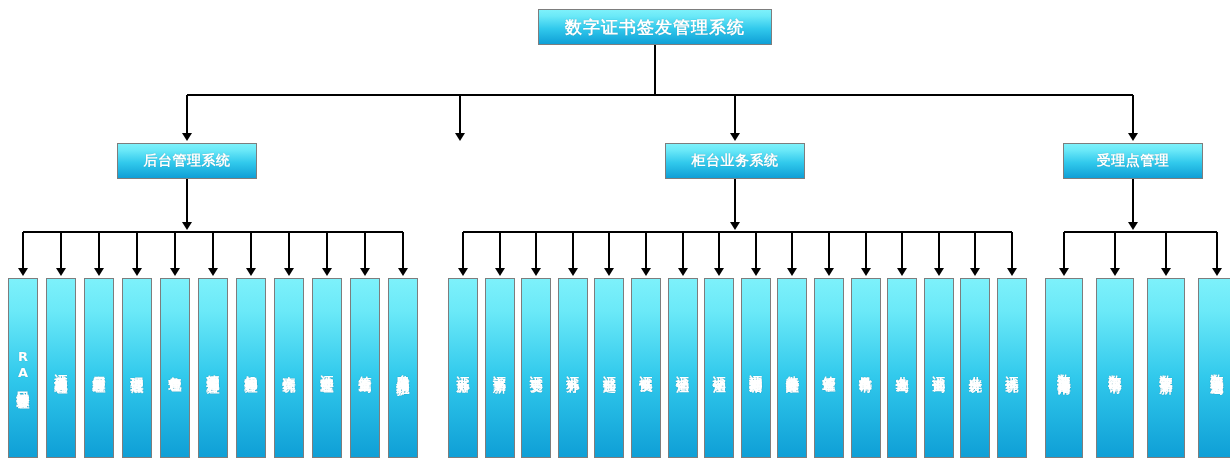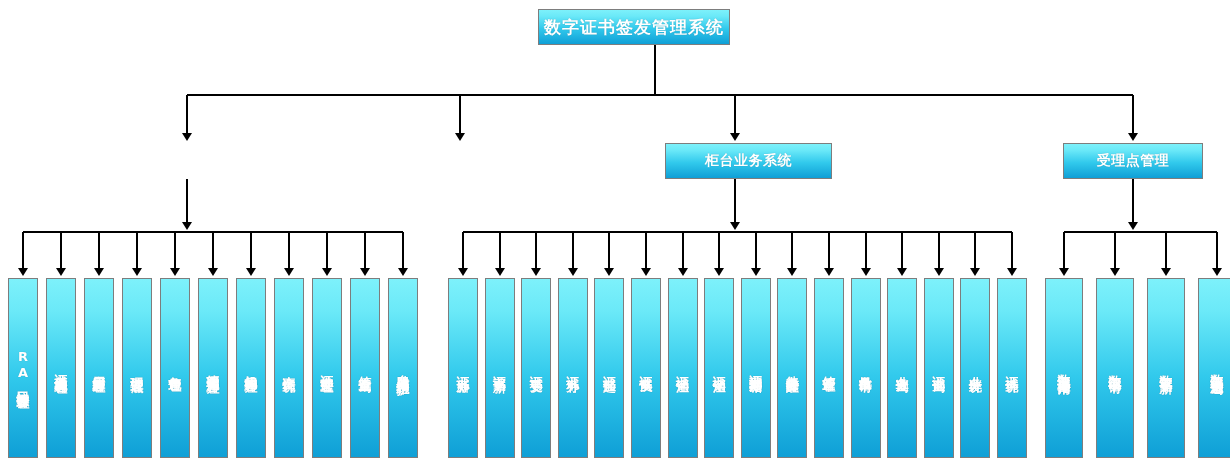--- a/index.html
+++ b/index.html
@@ -71,25 +71,26 @@
     align-items: center;
     justify-content: center;
     text-align: center;
     white-space: normal;
   }
 </style>
 </head>
 <body>
 
 <div id="canvas">
-    <div class="node node-root" style="left: 538px; top: 9px; width: 192px; height: 36px;">数字证书签发管理系统</div>
+    <div class="node node-root" style="left: 538px; top: 9px; width: 234px; height: 36px;">数字证书签发管理系统</div>
     <div class="line-v" style="left: 654px; top: 45px; height: 50px;"></div>
     <div class="line-h" style="left: 187px; top: 94px; width: 946px;"></div>
     <div class="line-v" style="left: 186px; top: 95px; height: 39px;"></div>
     <div class="arrow-down" style="left: 182px; top: 133px;"></div>
+    <div class="node node-group" style="left: 117px; top: 143px; width: 140px; height: 36px;">后台管理系统</div>
     <div class="line-v" style="left: 186px; top: 179px; height: 44px;"></div>
     <div class="arrow-down" style="left: 182px; top: 222px;"></div>
     <div class="line-h" style="left: 23px; top: 231px; width: 380px;"></div>
     <div class="line-v" style="left: 22px; top: 232px; height: 37px;"></div>
     <div class="arrow-down" style="left: 18px; top: 268px;"></div>
     <div class="node node-leaf" style="left: 8px; top: 278px; width: 30px; height: 180px;">RA接口参数管理</div>
     <div class="line-v" style="left: 60px; top: 232px; height: 37px;"></div>
     <div class="arrow-down" style="left: 56px; top: 268px;"></div>
     <div class="node node-leaf" style="left: 46px; top: 278px; width: 30px; height: 180px;">证书颁发机构管理</div>
     <div class="line-v" style="left: 98px; top: 232px; height: 37px;"></div>
@@ -116,21 +117,21 @@
     <div class="line-v" style="left: 364px; top: 232px; height: 37px;"></div>
     <div class="arrow-down" style="left: 360px; top: 268px;"></div>
     <div class="node node-leaf" style="left: 350px; top: 278px; width: 30px; height: 180px;">签章查询</div>
     <div class="line-v" style="left: 402px; top: 232px; height: 37px;"></div>
     <div class="arrow-down" style="left: 398px; top: 268px;"></div>
     <div class="node node-leaf" style="left: 388px; top: 278px; width: 30px; height: 180px;">自助服务信息维护</div>
     <div class="line-v" style="left: 459px; top: 95px; height: 39px;"></div>
     <div class="arrow-down" style="left: 455px; top: 133px;"></div>
     <div class="line-v" style="left: 734px; top: 95px; height: 39px;"></div>
     <div class="arrow-down" style="left: 730px; top: 133px;"></div>
-    <div class="node node-group" style="left: 665px; top: 143px; width: 167px; height: 36px;">柜台业务系统</div>
+    <div class="node node-group" style="left: 665px; top: 143px; width: 140px; height: 36px;">柜台业务系统</div>
     <div class="line-v" style="left: 734px; top: 179px; height: 44px;"></div>
     <div class="arrow-down" style="left: 730px; top: 222px;"></div>
     <div class="line-h" style="left: 463px; top: 231px; width: 549px;"></div>
     <div class="line-v" style="left: 462px; top: 232px; height: 37px;"></div>
     <div class="arrow-down" style="left: 458px; top: 268px;"></div>
     <div class="node node-leaf" style="left: 448px; top: 278px; width: 30px; height: 180px;">证书新办</div>
     <div class="line-v" style="left: 498.6px; top: 232px; height: 37px;"></div>
     <div class="arrow-down" style="left: 494.6px; top: 268px;"></div>
     <div class="node node-leaf" style="left: 484.6px; top: 278px; width: 30px; height: 180px;">证书更新</div>
     <div class="line-v" style="left: 535.2px; top: 232px; height: 37px;"></div>

